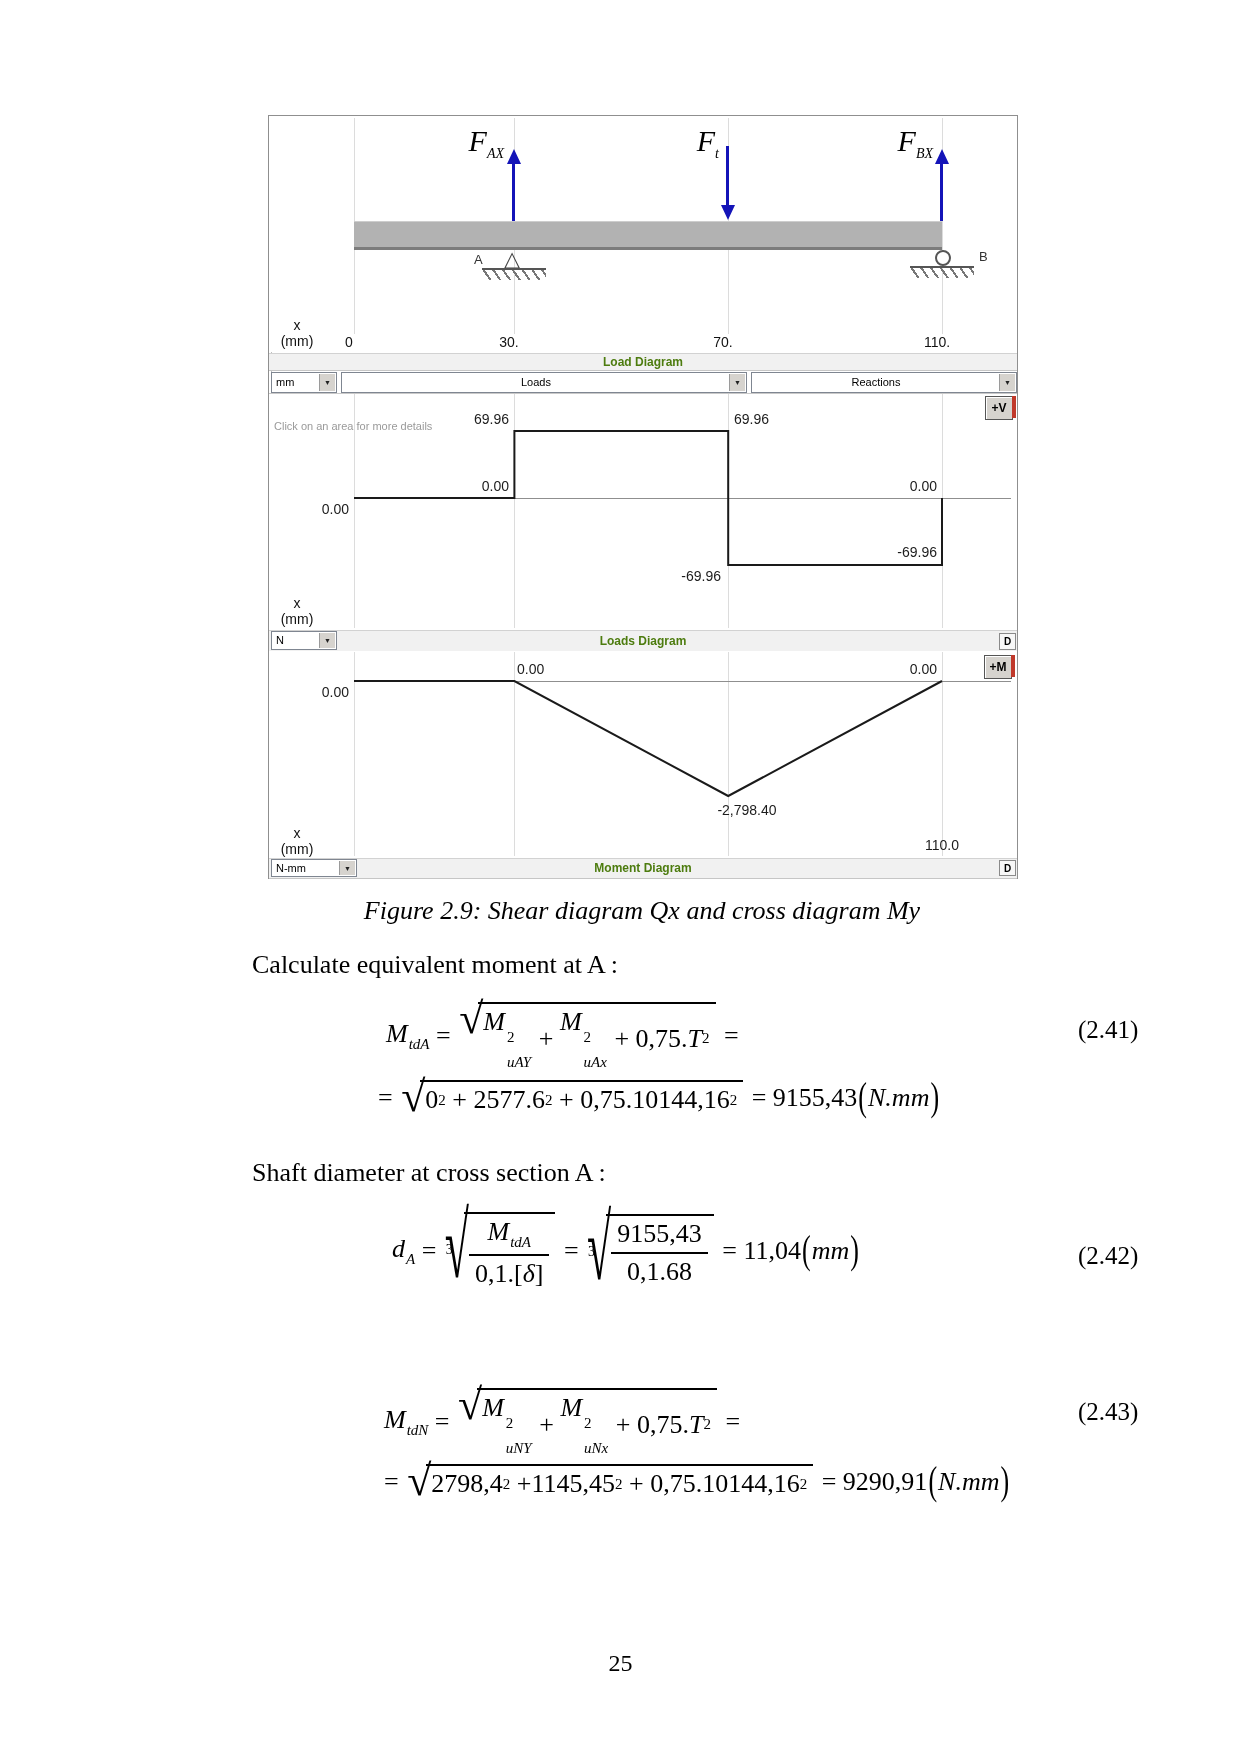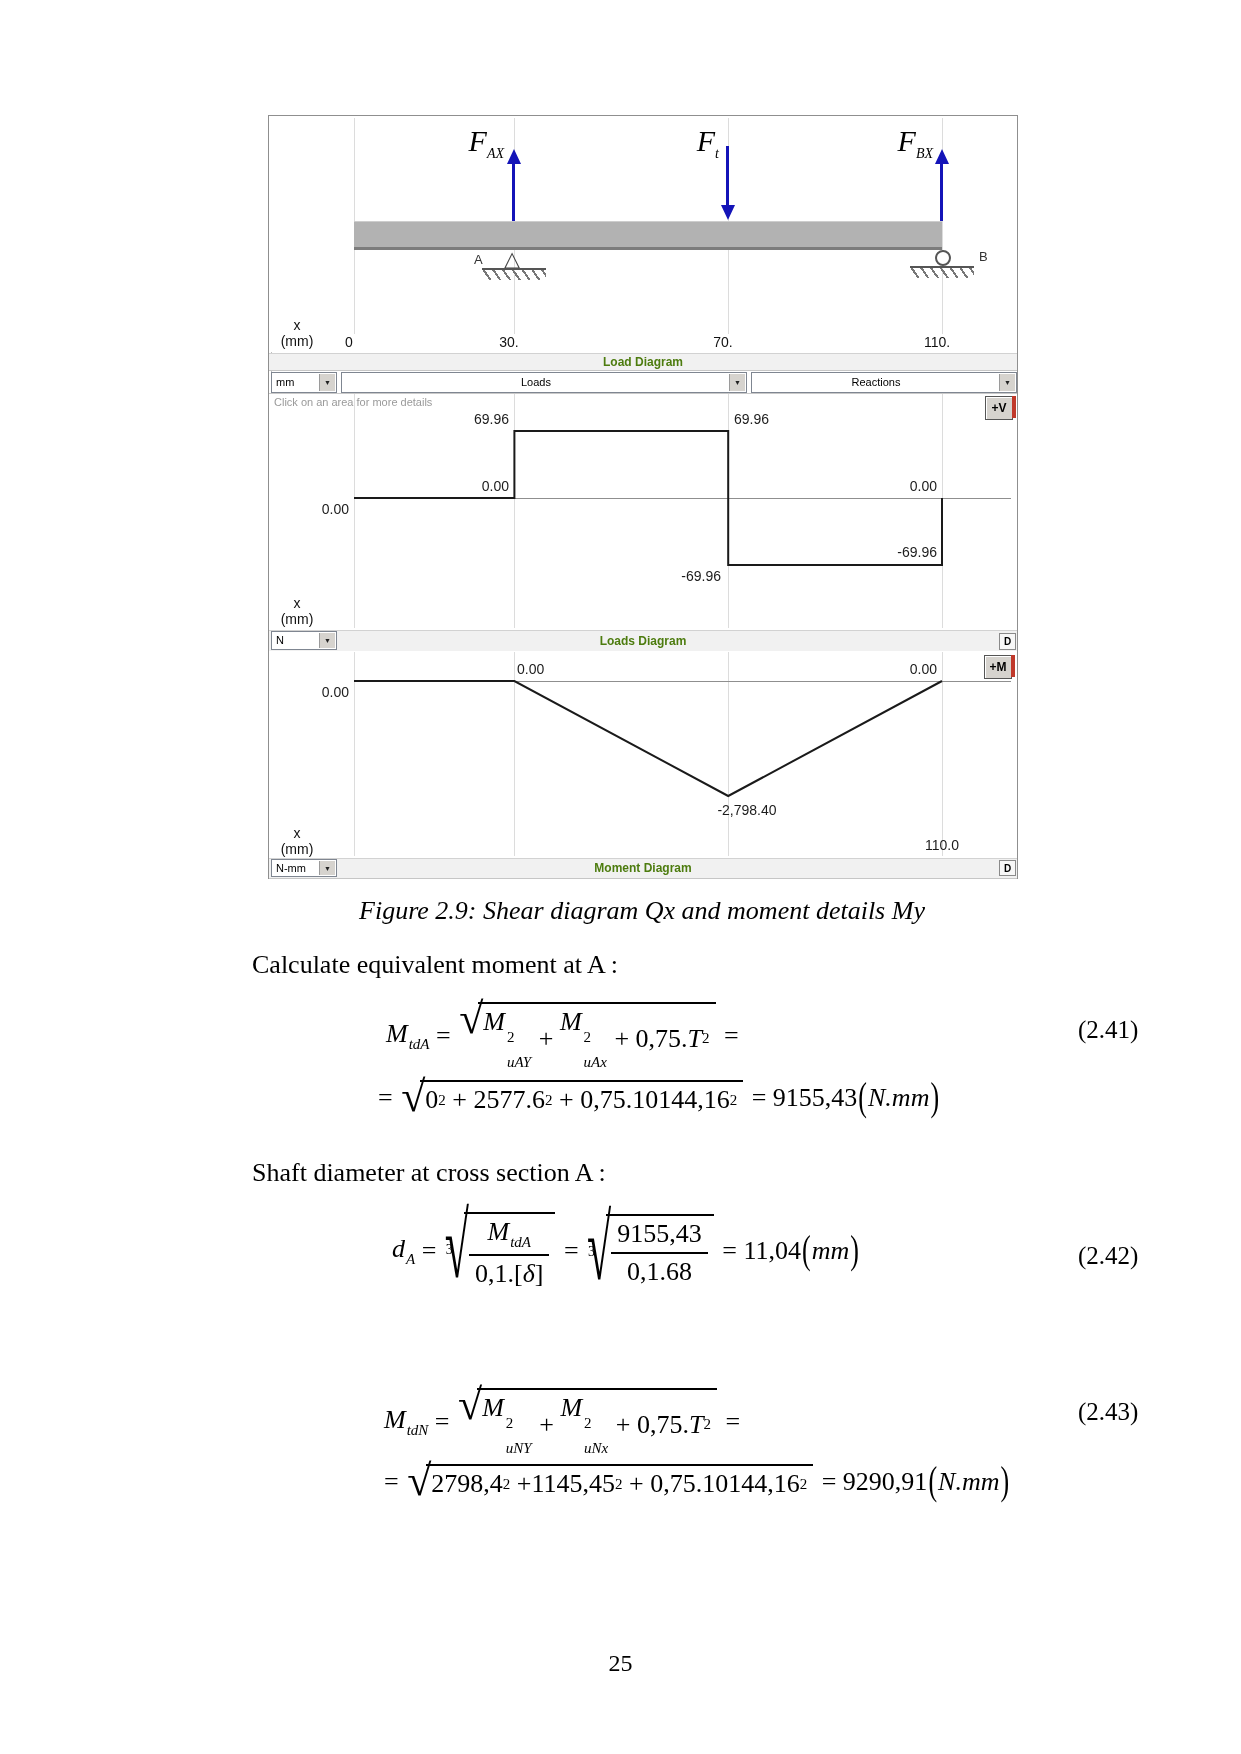--- a/index.html
+++ b/index.html
@@ -30,21 +30,21 @@
   .tick{position:absolute;font:14px "Liberation Sans",sans-serif;color:#111;text-align:center;width:50px;}
   .hbar{position:absolute;left:0;right:0;background:var(--header_bg,#f1f1f1);
         border-top:1px solid #d2d2d2;border-bottom:1px solid #c6c6c6;
         text-align:center;font:bold 12px "Liberation Sans",sans-serif;color:#4d7c0f;}
   .combo{position:absolute;height:19px;background:#fff;border:1px solid #7f8691;font:11px "Liberation Sans",sans-serif;}
   .combo .val{position:absolute;left:4px;top:3px;white-space:nowrap;}
   .combo.centered .val{left:0;right:16px;text-align:center;}
   .dd{position:absolute;right:1px;top:1px;bottom:1px;width:15px;background:var(--button_face,#d6d3ce);
       border-left:1px solid #9a9a9a;display:flex;align-items:center;justify-content:center;
       font-size:7px;color:#222;}
-  .hint{position:absolute;font:11px "Liberation Sans",sans-serif;color:#9a9a9a;white-space:nowrap;}
+  .hint{position:absolute;font:11px "Liberation Sans",sans-serif;color:#9a9a9a;white-space:nowrap;margin-top:24px;}
   .zoombtn{position:absolute;width:26px;height:22px;background:var(--button_face,#d6d3ce);
       border:1px solid #555;box-shadow:inset 1px 1px 0 #fff;display:flex;align-items:center;justify-content:center;
       font:bold 12px "Liberation Sans",sans-serif;color:#000;}
   .redsliver{position:absolute;width:4px;background:var(--accent_red,#c0392b);}
   .dbtn{position:absolute;width:15px;height:15px;background:#f7f7f7;border:1px solid #8a8a8a;
       font:bold 10px "Liberation Sans",sans-serif;display:flex;align-items:center;justify-content:center;}
   .dlabel{position:absolute;font:14px "Liberation Sans",sans-serif;color:#1c1c1c;white-space:nowrap;}
   .ra{text-align:right;}
   .ca{text-align:center;}
   .overlay{position:absolute;left:0;top:0;pointer-events:none;}
@@ -190,33 +190,33 @@
     <div class="dlabel ra" style="left:608px;top:545px;width:60px;">0.00</div>
     <div class="dlabel ca" style="left:408px;top:686px;width:140px;">-2,798.40</div>
     <div class="dlabel ca" style="left:633px;top:721px;width:80px;">110.0</div>
 
     <div class="axlbl" style="left:6px;top:709px;">x</div>
     <div class="axlbl" style="left:6px;top:725px;">(mm)</div>
 
     <div class="hbar" style="top:742px;height:19px;line-height:19px;">
       <span>Moment Diagram</span>
     </div>
-    <div class="combo" style="left:2px;top:743px;width:64px;height:16px;">
+    <div class="combo" style="left:2px;top:743px;width:64px;height:16px;padding-left:20px;">
       <span class="val" style="top:2px;">N-mm</span>
       <span class="dd">▼</span>
     </div>
     <div class="dbtn" style="left:730px;top:744px;height:14px;">D</div>
 
     <svg class="overlay" width="748" height="762">
       <polyline id="shear-poly" fill="none" stroke="#1a1a1a" stroke-width="2" points="85.0,382.0 245.4,382.0 245.4,315.0 459.2,315.0 459.2,449.0 673.0,449.0 673.0,382.0"></polyline>
       <polyline id="moment-poly" fill="none" stroke="#1a1a1a" stroke-width="2" points="85.0,565.0 245.4,565.0 459.2,680.0 673.0,565.0"></polyline>
     </svg>
   </div>
 
-  <div class="caption" style="top:896px;">Figure 2.9: Shear diagram Qx and moment details My</div>
+  <div class="caption" style="top:896px;">Figure 2.9: Shear diagram Qx and cross diagram My</div>
 
   <div class="bodyline" style="top:950px;">Calculate equivalent moment at A :</div>
 
   <div class="eq" style="left:386px;top:1002px;"><span class="ftoks">
         <span><span class="fv">M</span><span class="fsubl">tdA</span></span>
         <span class="fr"> = </span>
         <span class="sqrt">
           <span class="sign">√</span>
           <span class="bar"><span class="ftoks">
               <span><span class="fv">M</span><span class="stack">

